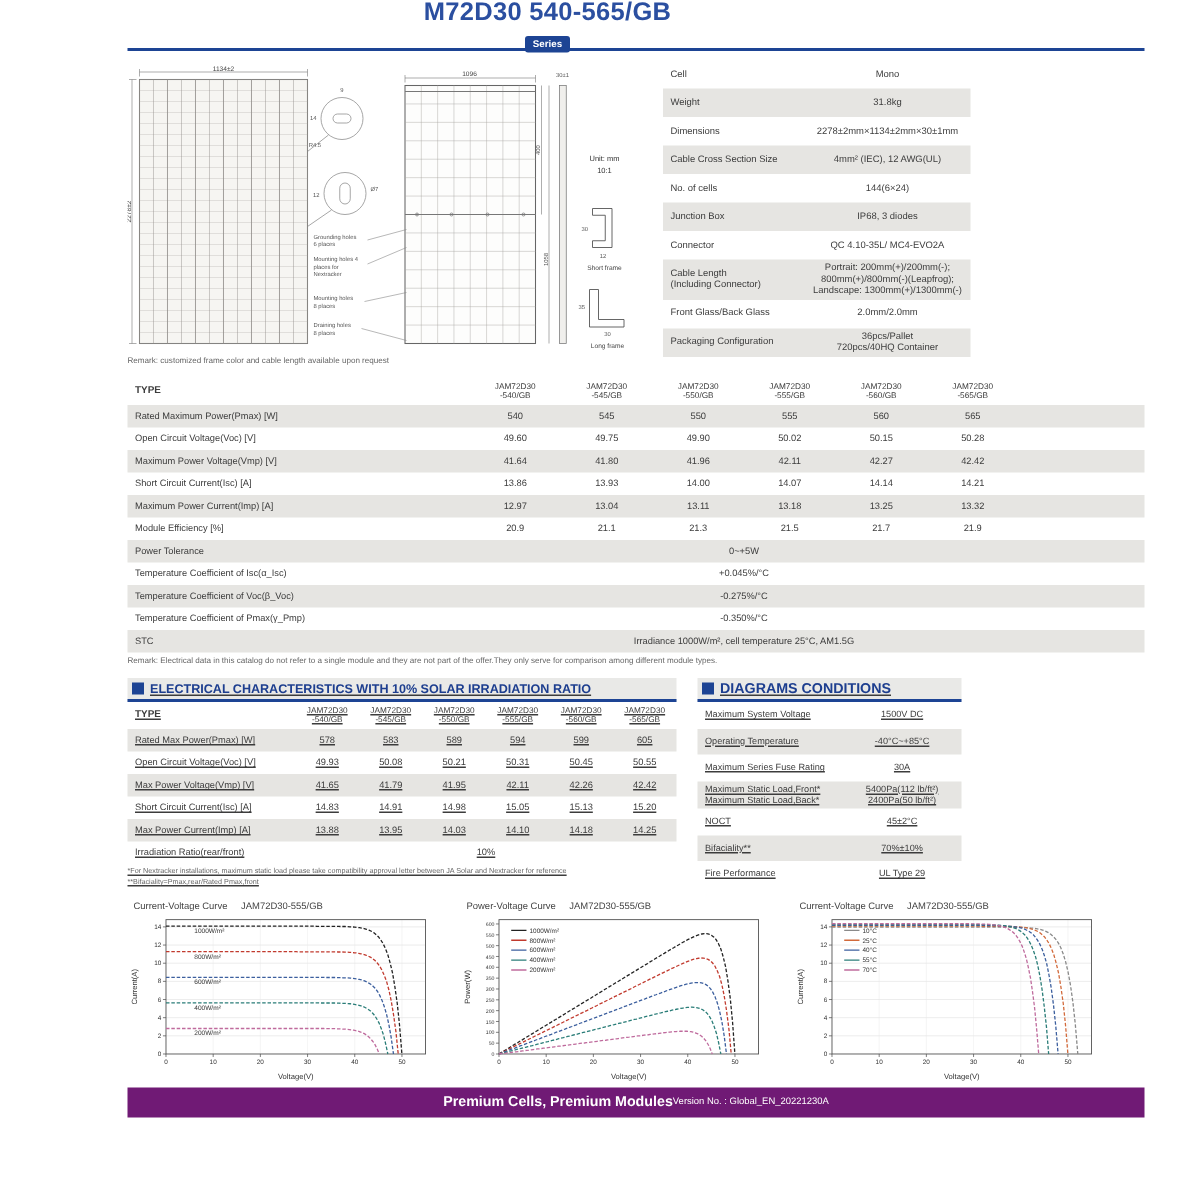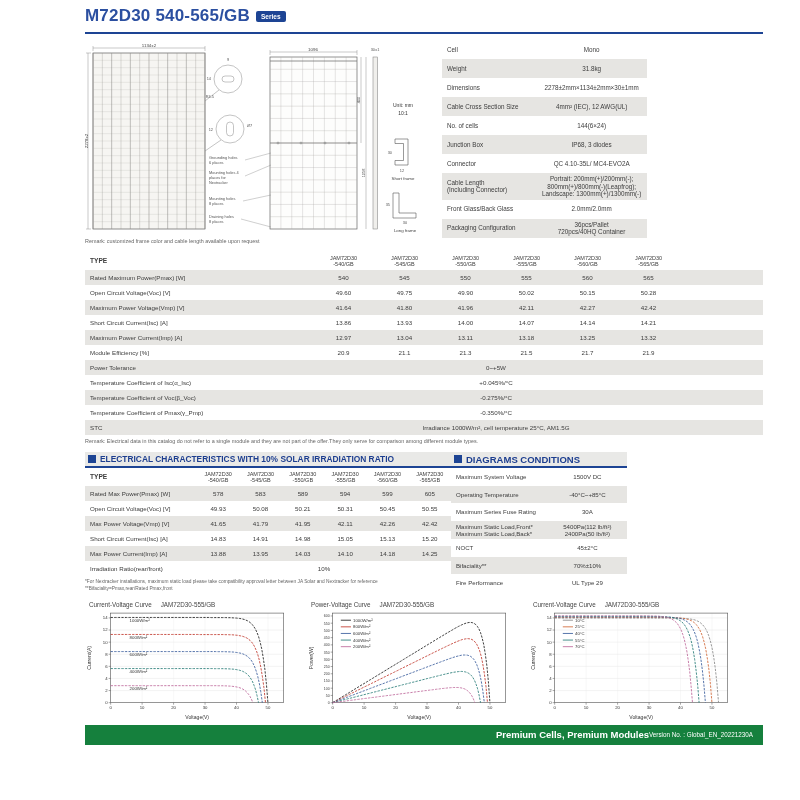--- a/index.html
+++ b/index.html
@@ -1,30 +1,30 @@
 <!DOCTYPE html>
 <html style="--brand: #1D4494;"><head>
 <meta charset="utf-8">
 <style>
   html,body{margin:0;padding:0;background:#fff;}
   body{width:800px;height:800px;overflow:hidden;font-family:"Liberation Sans",sans-serif;color:#3c3c3c;position:relative;}
   .page{position:absolute;left:85px;top:0;width:678px;}
   
-  .doc-header{height:32px;border-bottom:2px solid var(--brand,#1d4494);display:flex;justify-content:flex-start;align-items:center;padding-right:118px;gap:6px;}
+  .doc-header{height:32px;border-bottom:2px solid var(--brand,#1d4494);display:flex;justify-content:center;align-items:center;padding-right:118px;gap:6px;flex-direction:column;}
   .doc-title{color:#2b4fa0;font-size:17px;font-weight:bold;letter-spacing:.2px;}
   .series-badge{background:var(--brand,#1d4494);color:#fff;font-size:6.5px;padding:2px 5px;border-radius:2px;font-weight:bold;}
   
   .sec-head{background:#e9e9e7;border-bottom:2px solid var(--brand,#1d4494);height:14px;display:flex;align-items:center;gap:4px;padding-left:3px;}
   .sec-sq{width:8px;height:8px;background:var(--brand,#1d4494);flex:0 0 auto;}
   .sec-title{color:#1d3e8f;font-weight:bold;font-size:9.5px;white-space:nowrap;}
   
   .top-cols{display:flex;gap:9px;margin-top:6px;align-items:flex-start;}
   .mech-col{width:348px;}
   .spec-col{width:205px;}
-  .bottom-cols{display:flex;margin-top:7px;align-items:flex-start;}
+  .bottom-cols{display:flex;gap:14px;margin-top:7px;align-items:flex-start;text-decoration:underline;}
   .irr-col{width:366px;}
   .oper-col{width:176px;}
   
   .kv-row{display:flex;min-height:19px;align-items:center;font-size:6.3px;line-height:1.2;}
   .kv-row.shade{background:#e6e5e2;}
   .kv-label{width:46%;padding:2px 2px 2px 5px;white-space:pre-line;box-sizing:border-box;}
   .kv-value{width:54%;text-align:center;white-space:pre-line;padding:2px 2px;box-sizing:border-box;}
   .oper-col .kv-row{min-height:17.5px;font-size:6.1px;}
   .oper-col .kv-label{width:55%;}
   .oper-col .kv-value{width:45%;}
@@ -46,21 +46,21 @@
   .mech-t{font-size:4.4px;fill:#444;}
   .mech-s{font-size:3.9px;fill:#555;}
   .mech-n{font-size:5px;fill:#333;}
   
   .charts-row{display:flex;gap:10px;margin-top:5px;}
   .chart{width:212px;}
   .chart-title{font-size:6.3px;color:#444;margin:2px 0 0 4px;}
   .chart-sub{margin-left:9px;}
   .chart-svg{width:204px;height:114px;display:block;}
   
-  .footer{display:flex;justify-content:flex-end;align-items:center;background:#15803d;color:#fff;height:20px;margin-top:3px;padding:0 10px;}
+  .footer{display:flex;justify-content:center;align-items:center;background:#701a75;color:#fff;height:20px;margin-top:3px;padding:0 10px;}
   .footer-left{font-weight:bold;font-size:9.5px;}
   .footer-right{font-size:6.3px;}
 </style>
 </head>
 <body>
 
 <div class="page">
 
   <div class="doc-header">
     <span class="doc-title">M72D30 540-565/GB</span>

